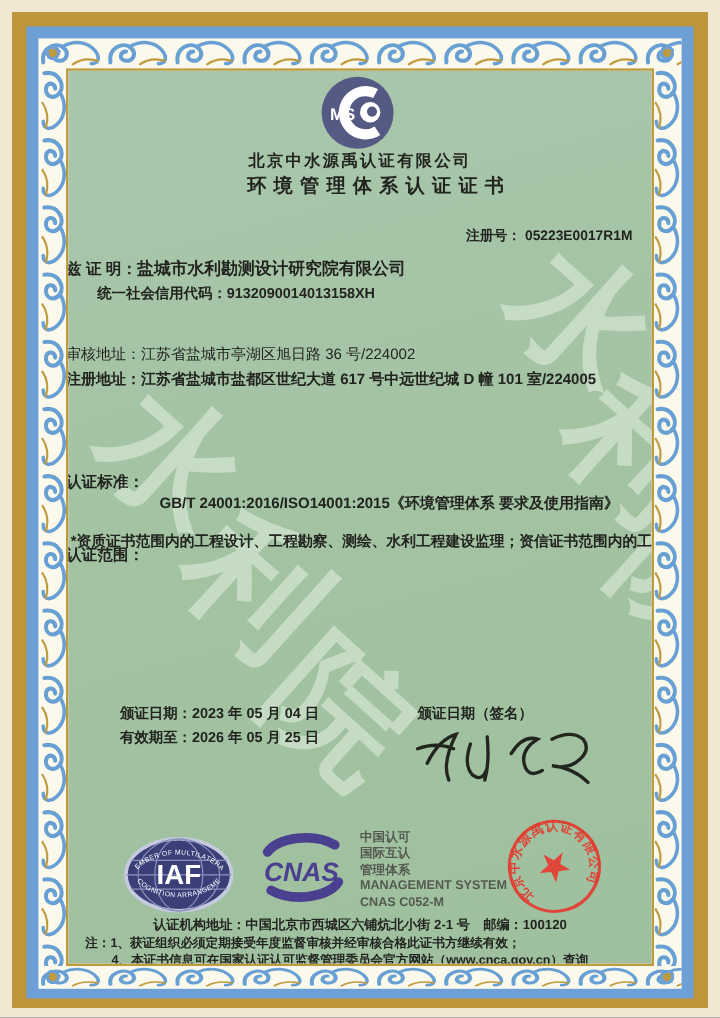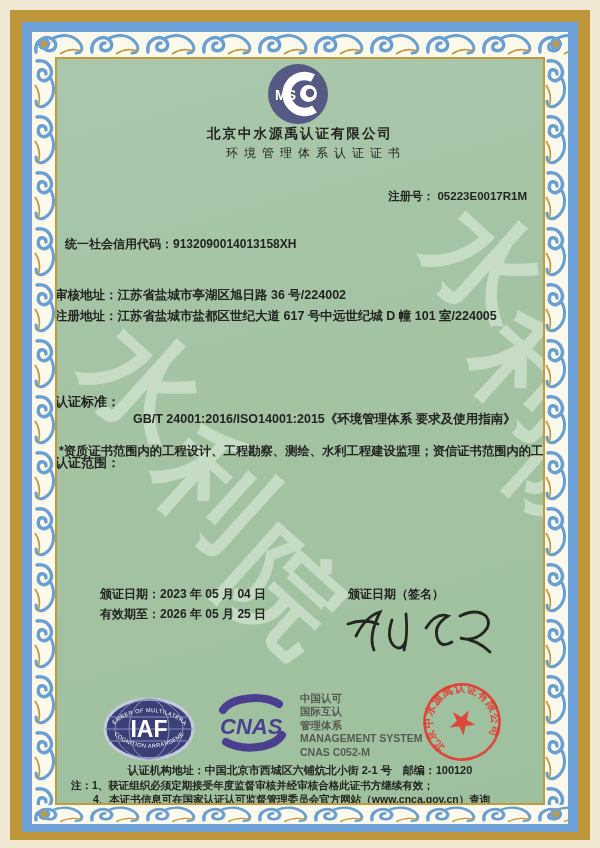--- a/index.html
+++ b/index.html
@@ -21,26 +21,26 @@
   
   .wm{position:absolute;color:rgba(228,240,224,0.55);font-weight:bold;pointer-events:none;}
   .wm span{position:absolute;display:block;font-size:112px;line-height:1;transform:rotate(42deg);}
   .wm span:nth-child(1){left:0;top:0;}
   .wm span:nth-child(2){left:58px;top:108px;}
   .wm span:nth-child(3){left:116px;top:216px;}
   
   .abs{position:absolute;white-space:nowrap;color:#22241f;}
   .center{left:0;right:0;text-align:center;}
   .issuer-line{top:66px;font-size:13.5px;font-weight:bold;letter-spacing:2px;}
-  .cert-title{top:86px;font-size:12px;font-weight:normal;letter-spacing:6px;padding-left:32px;}
+  .cert-title{top:86px;font-size:16px;font-weight:bold;letter-spacing:6px;padding-left:32px;}
   .reg-line{top:130px;right:16px;font-size:11.5px;font-weight:bold;}
   .certify-line{left:-2px;top:156px;font-size:13px;font-weight:bold;}
   .certify-line .company{font-size:14px;}
-  .credit-line{left:8px;top:177px;font-size:12px;font-weight:bold;}
-  .addr1{left:-2px;top:228px;font-size:12.5px;font-weight:bold;}
+  .credit-line{left:24px;top:177px;font-size:12px;font-weight:bold;}
+  .addr1{left:-2px;top:228px;font-size:12.5px;font-weight:normal;}
   .addr2{left:-2px;top:249px;font-size:12.5px;font-weight:bold;text-align:center;}
   .std-label{left:-2px;top:334px;font-size:13px;font-weight:bold;}
   .std-line{left:76px;top:352px;font-size:12.5px;font-weight:bold;}
   .scope-label{left:-2px;top:369px;font-size:13px;font-weight:bold;margin-top:26px;}
   .scope-line{left:2px;top:384px;font-size:12.3px;font-weight:bold;letter-spacing:0;}
   .date1{left:43px;top:527px;font-size:12px;font-weight:bold;text-align:right;}
   .date2{left:43px;top:547px;font-size:12px;font-weight:bold;}
   .legal{left:291px;top:527px;font-size:12px;font-weight:bold;}
   .sig{position:absolute;left:283px;top:541px;}
   .acc-text{position:absolute;left:243px;top:633px;font-size:10.5px;line-height:13.4px;
@@ -158,20 +158,23 @@
       <path d="M46 15 A18 18 0 1 0 47.5 46" stroke="#ffffff" stroke-width="8.5" fill="none"></path>
       <circle cx="41.5" cy="30.5" r="8.5" fill="#ffffff"></circle>
       <circle cx="43" cy="30" r="4.2" fill="#555a85"></circle>
       <text x="8" y="37" font-size="14" font-weight="bold" fill="#ffffff">MS</text>
     </svg>
 
     <div class="abs center issuer-line">北京中水源禹认证有限公司</div>
     <div class="abs center cert-title">环境管理体系认证证书</div>
     <div class="abs reg-line">注册号： 05223E0017R1M</div>
 
+    <div class="abs certify-line">
+      <span>兹 证 明：</span><span class="company">盐城市水利勘测设计研究院有限公司</span>
+    </div>
     <div class="abs credit-line">
       <span>统一社会信用代码：</span><span>9132090014013158XH</span>
     </div>
 
     <div class="abs addr1">审核地址：江苏省盐城市亭湖区旭日路 36 号/224002</div>
     <div class="abs addr2">注册地址：江苏省盐城市盐都区世纪大道 617 号中远世纪城 D 幢 101 室/224005</div>
 
     <div class="abs std-label">认证标准：</div>
     <div class="abs std-line">GB/T 24001:2016/ISO14001:2015《环境管理体系 要求及使用指南》</div>
     <div class="abs scope-label">认证范围：</div>

